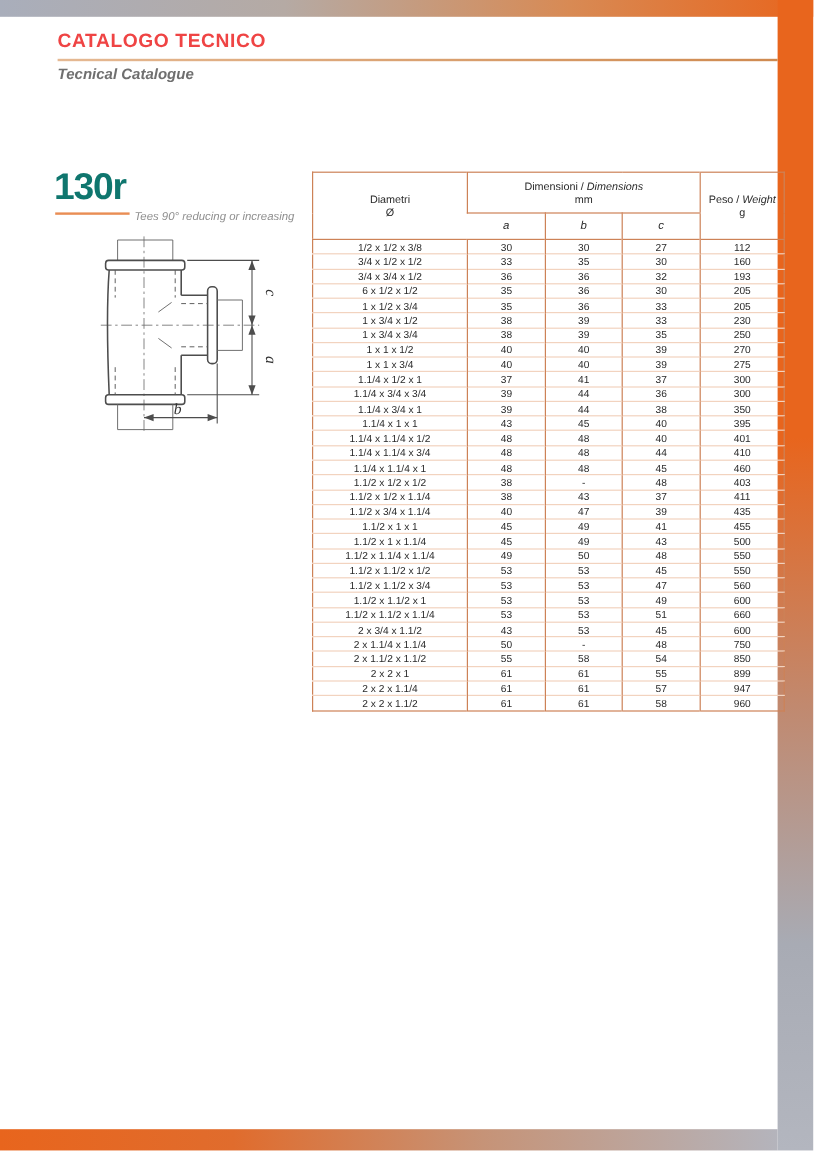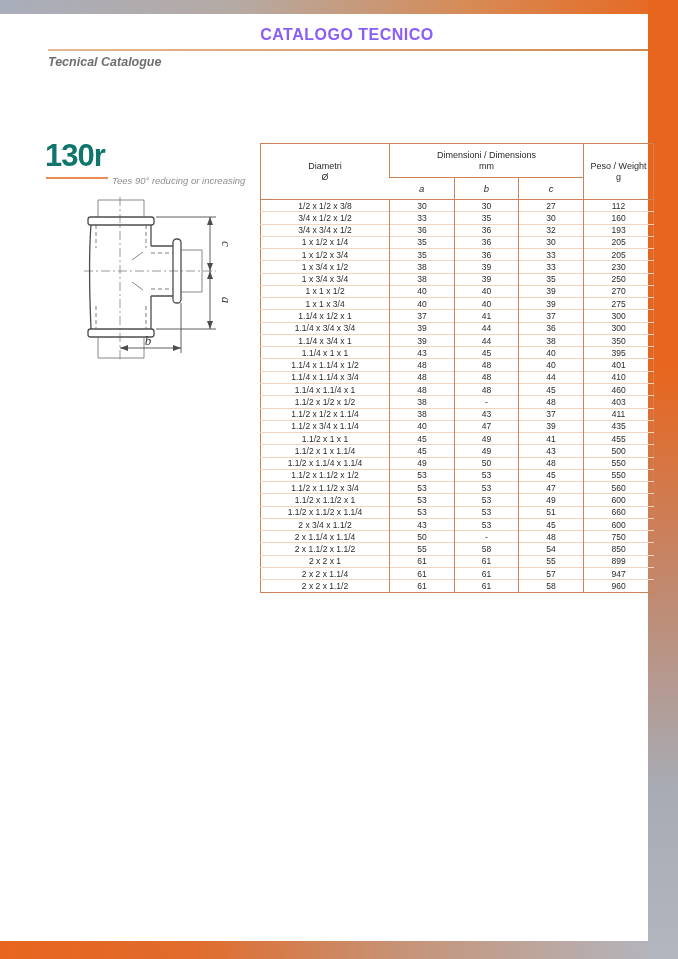--- a/index.html
+++ b/index.html
@@ -21,22 +21,22 @@
     position: absolute; left: 648px; top: 0; width: 30px; height: 959px;
     background: linear-gradient(to bottom, #e8651d 0%, #e8651d 38%, #c08a71 62%, #a8abb4 82%, #b3b6bf 100%);
   }
   .bottom-bar {
     position: absolute; left: 0; top: 941px; width: 648px; height: 18px;
     background: linear-gradient(to right, #e8651d 0%, #e06c2d 30%, #c69377 62%, #b4b4bc 100%);
   }
   
   .header-title {
     position: absolute; top: 26px; left: 48px; right: 32px;
-    text-align: center; font-size: 16px; font-weight: bold;
-    letter-spacing: 0.5px; color: #8b5cf6;
+    text-align: left; font-size: 16px; font-weight: bold;
+    letter-spacing: 0.5px; color: #ef4444;
   }
   .header-rule {
     position: absolute; top: 49px; left: 48px; right: 30px; height: 2px;
     background: linear-gradient(to right, #e5b993, #cf8a50);
   }
   .header-subtitle {
     position: absolute; top: 55px; left: 48px; right: 32px;
     text-align: left; font-size: 12.5px; font-weight: bold; font-style: italic;
     color: #6f6f6f;
   }
@@ -70,21 +70,21 @@
   table.spec th, table.spec td {
     font-weight: normal; text-align: center; vertical-align: middle;
     color: #2a2a2a; overflow: hidden; white-space: nowrap;
   }
   th.h-diam, th.h-peso { border-left: 1px solid #cd8257; font-size: 9px; line-height: 11px; }
   th.h-diam { border-left: none; }
   th.h-dims { border-left: 1px solid #cd8257; border-bottom: 1px solid #cd8257; font-size: 9px; line-height: 11px; height: 34px; }
   th.h-sub { border-left: 1px solid #cd8257; font-size: 9.5px; font-style: italic; height: 22px; }
   th.h-sub:first-child { border-left: none; }
   thead { border-bottom: 1px solid #cd8257; }
-  .ital { }
+  .ital { font-style: italic; }
   tbody td {
     height: 12.28px; font-size: 8.5px; line-height: 10px;
     border-left: 1px solid #cd8257;
     border-top: 1px solid #f2d3bf;
   }
   tbody tr:first-child td { border-top: none; }
   tbody td:first-child { border-left: none; }
   svg .outline { stroke: #4d4d4d; stroke-width: 1.3; fill: none; }
   svg .thin { stroke: #6a6a6a; stroke-width: 0.8; fill: none; }
   svg .dashed { stroke: #5a5a5a; stroke-width: 0.8; fill: none; stroke-dasharray: 4 3; }
@@ -195,21 +195,21 @@
             <td>160</td>
           </tr>
           <tr>
             <td>3/4 x 3/4 x 1/2</td>
             <td>36</td>
             <td>36</td>
             <td>32</td>
             <td>193</td>
           </tr>
           <tr>
-            <td>1 x 1/2 x 1/4</td>
+            <td>6 x 1/2 x 1/2</td>
             <td>35</td>
             <td>36</td>
             <td>30</td>
             <td>205</td>
           </tr>
           <tr>
             <td>1 x 1/2 x 3/4</td>
             <td>35</td>
             <td>36</td>
             <td>33</td>

